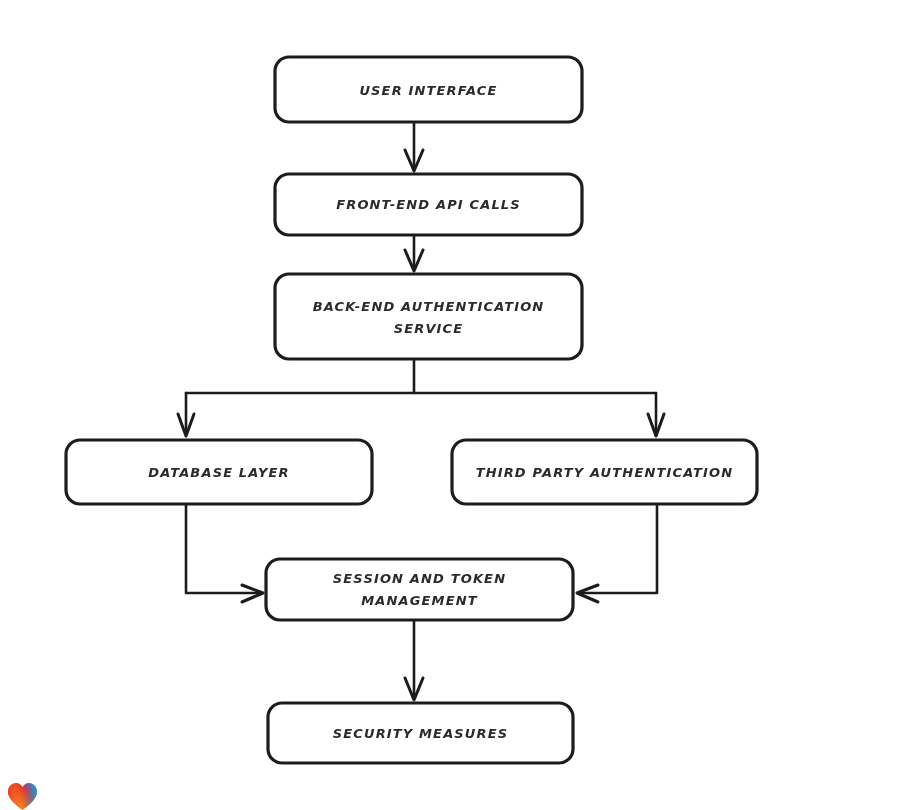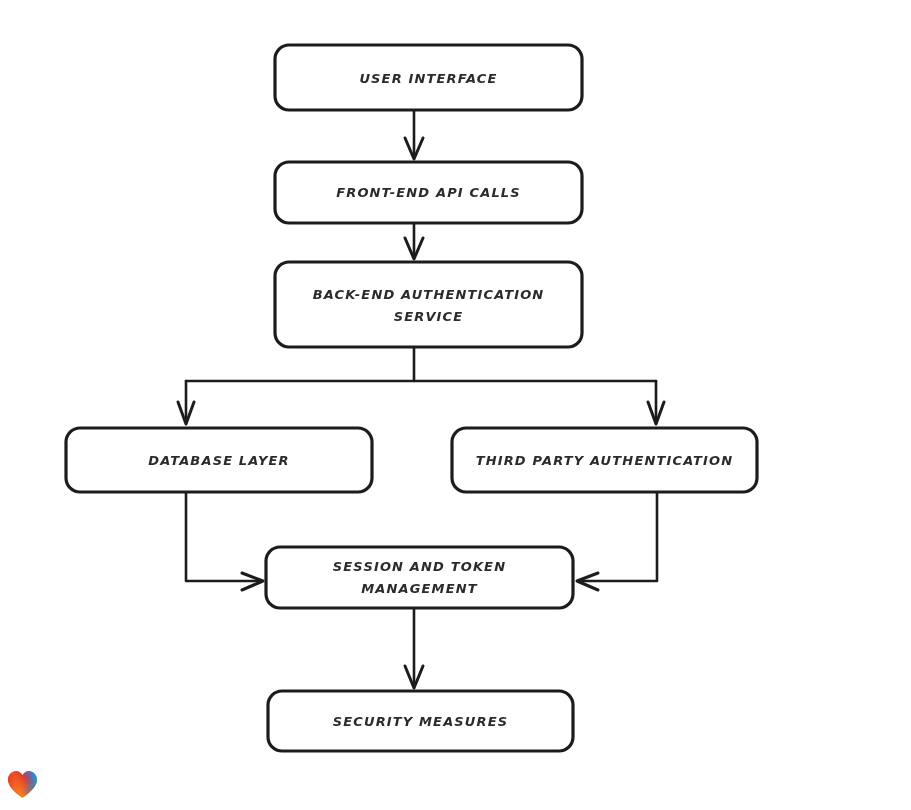--- a/index.html
+++ b/index.html
@@ -11,21 +11,21 @@
   body {
     width: 911px;
     height: 810px;
     position: relative;
     overflow: hidden;
     font-family: "DejaVu Sans", sans-serif;
   }
   #canvas-root {
     position: absolute;
     left: 0;
-    top: 4px;
+    top: 16px;
     width: 911px;
     height: 768px;
   }
   #flow-svg {
     position: absolute;
     left: 0;
     top: 0;
     width: 911px;
     height: 810px;
     display: block;

